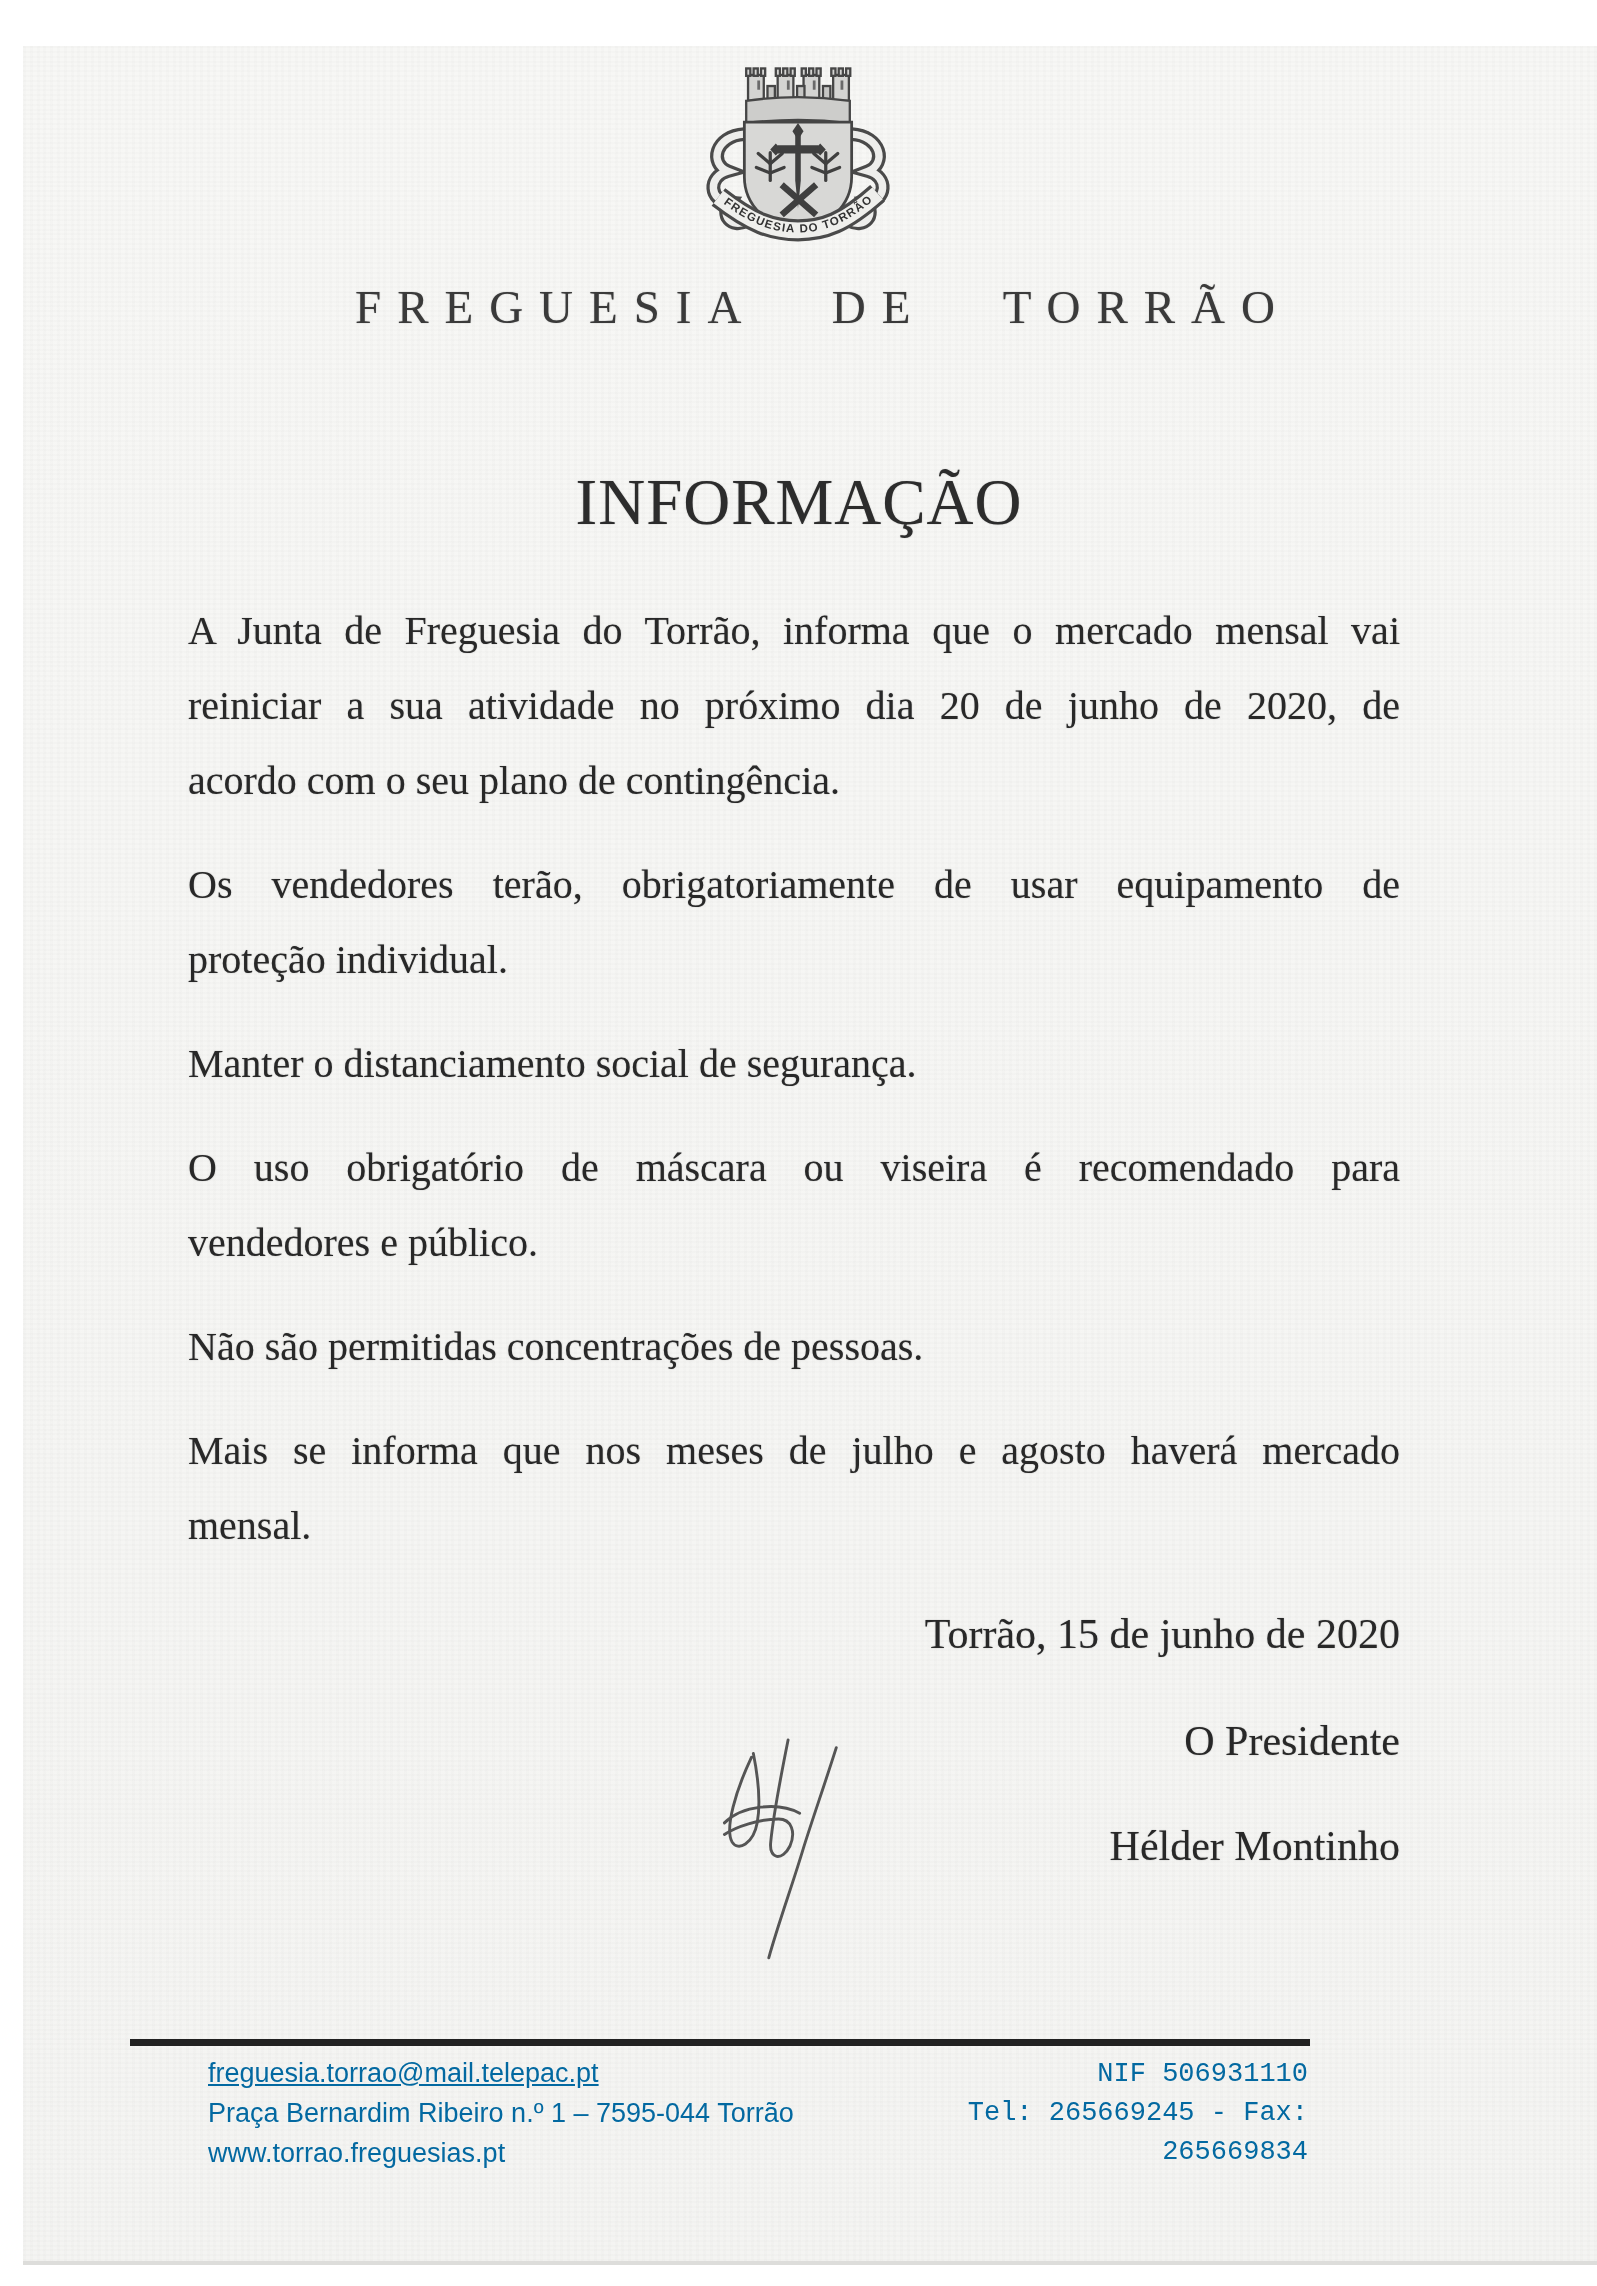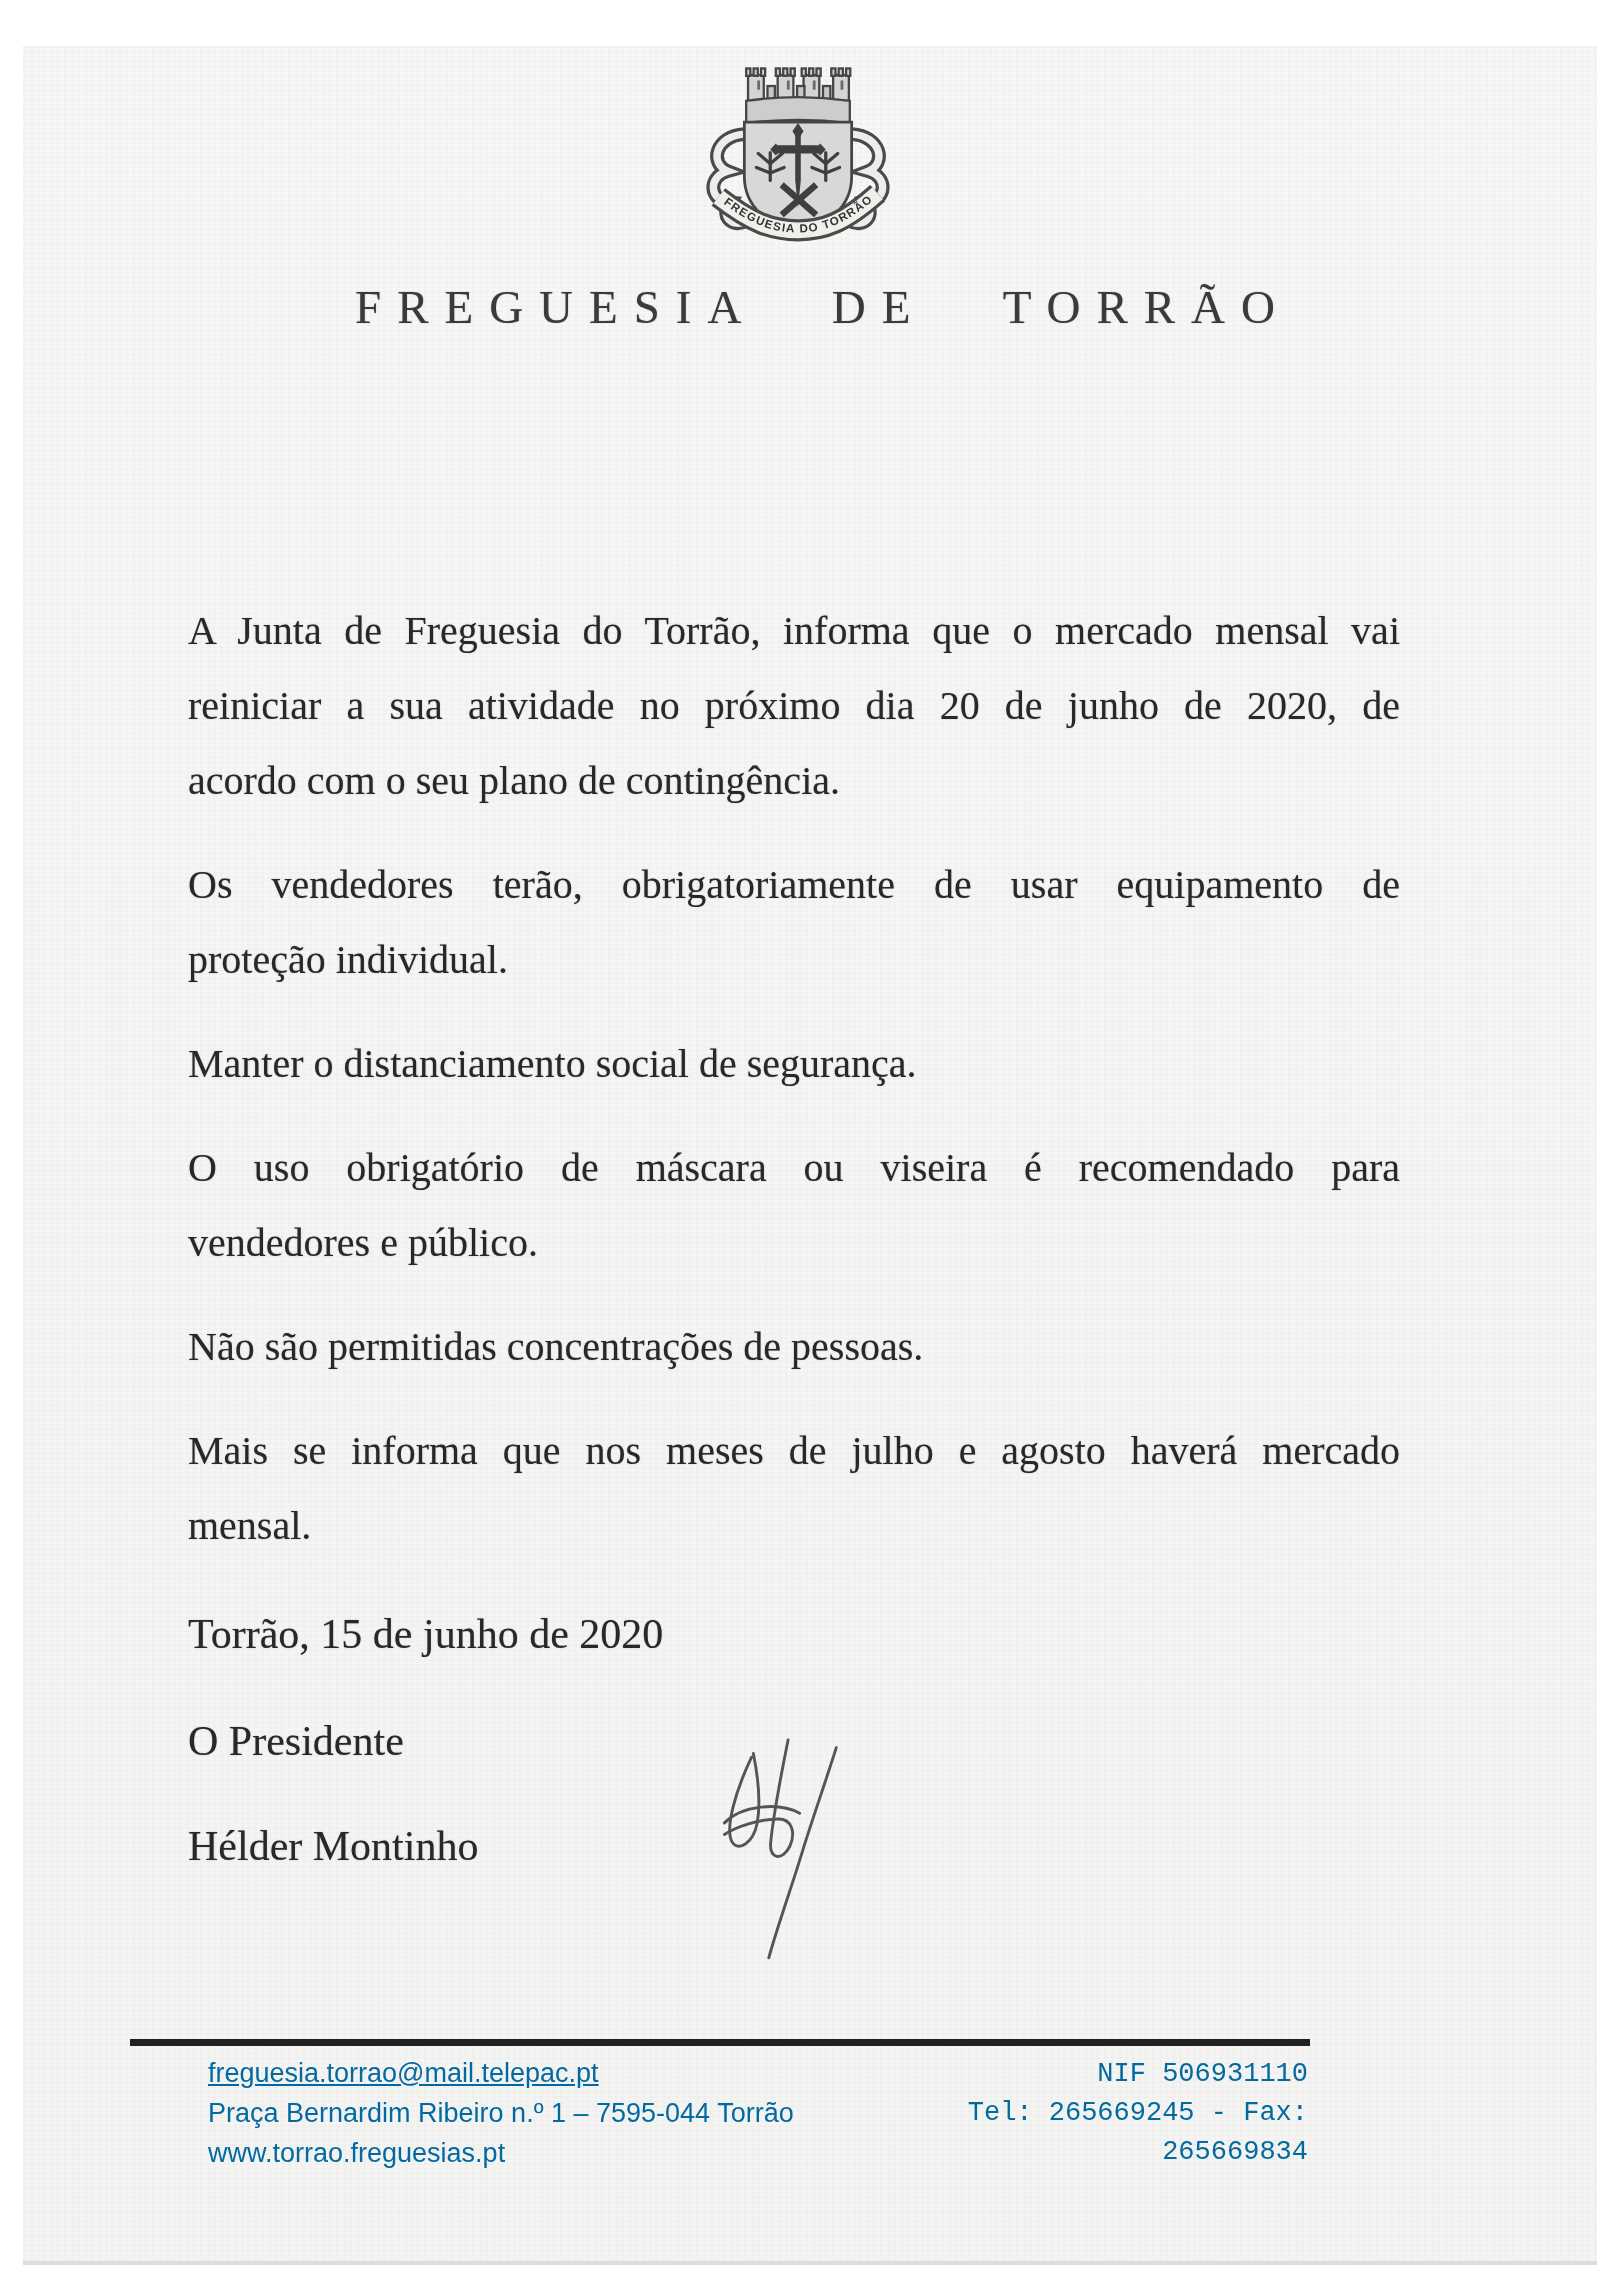--- a/index.html
+++ b/index.html
@@ -30,21 +30,21 @@
     font-size:65px;letter-spacing:.015em;color:#2c2c2c;
   }
   
   #bodycol{
     position:absolute;left:188px;top:593px;width:1212px;
     font-size:40px;line-height:75px;color:#282828;
   }
   .para{margin:0 0 29px 0;}
   .ln{white-space:normal;}
   .ln.j{text-align:justify;text-align-last:justify;}
-  .center{text-align:left;}
+  .center{text-align:right;}
   #dateline{margin-top:34px;font-size:42px;}
   #sigrole{margin-top:32px;font-size:42px;}
   #signame{margin-top:30px;font-size:42px;}
   
   #sig{position:absolute;left:628px;top:1730px;width:270px;height:232px;pointer-events:none;}
   
   #footrule{position:absolute;left:130px;top:2039px;width:1180px;height:6.8px;background:#212121;}
   #footleft{
     position:absolute;left:208px;top:2053px;width:618px;
     font-family:"Liberation Sans", sans-serif;font-size:27px;line-height:40px;color:#0369a1;
@@ -134,20 +134,21 @@
       <path d="M34,168 C70,196 92,204 120,204 C148,204 170,196 206,164" fill="none" stroke="#efefec" stroke-width="17"></path>
       <path id="bannerPath" d="M30,164 C68,194 92,203 120,203 C148,203 172,194 210,160" fill="none"></path>
       <text font-family="Liberation Sans, sans-serif" font-size="12.5" font-weight="bold" fill="#333333" letter-spacing="1.2" dominant-baseline="middle">
         <textPath href="#bannerPath" startOffset="50%" text-anchor="middle">FREGUESIA DO TORRÃO</textPath>
       </text>
     </g>
   </svg>
 
   <div id="orgname" class="txtshadow">FREGUESIA DE TORRÃO</div>
 
+  <div id="doctitle" class="txtshadow">INFORMAÇÃO</div>
 
   <div id="bodycol" class="txtshadow">
     <div class="para">
       <div class="ln j">A Junta de Freguesia do Torrão, informa que o mercado mensal vai</div>
       <div class="ln j">reiniciar a sua atividade no próximo dia 20 de junho de 2020, de</div>
       <div class="ln">acordo com o seu plano de contingência.</div>
     </div>
     <div class="para">
       <div class="ln j">Os vendedores terão, obrigatoriamente de usar equipamento de</div>
       <div class="ln">proteção individual.</div>

